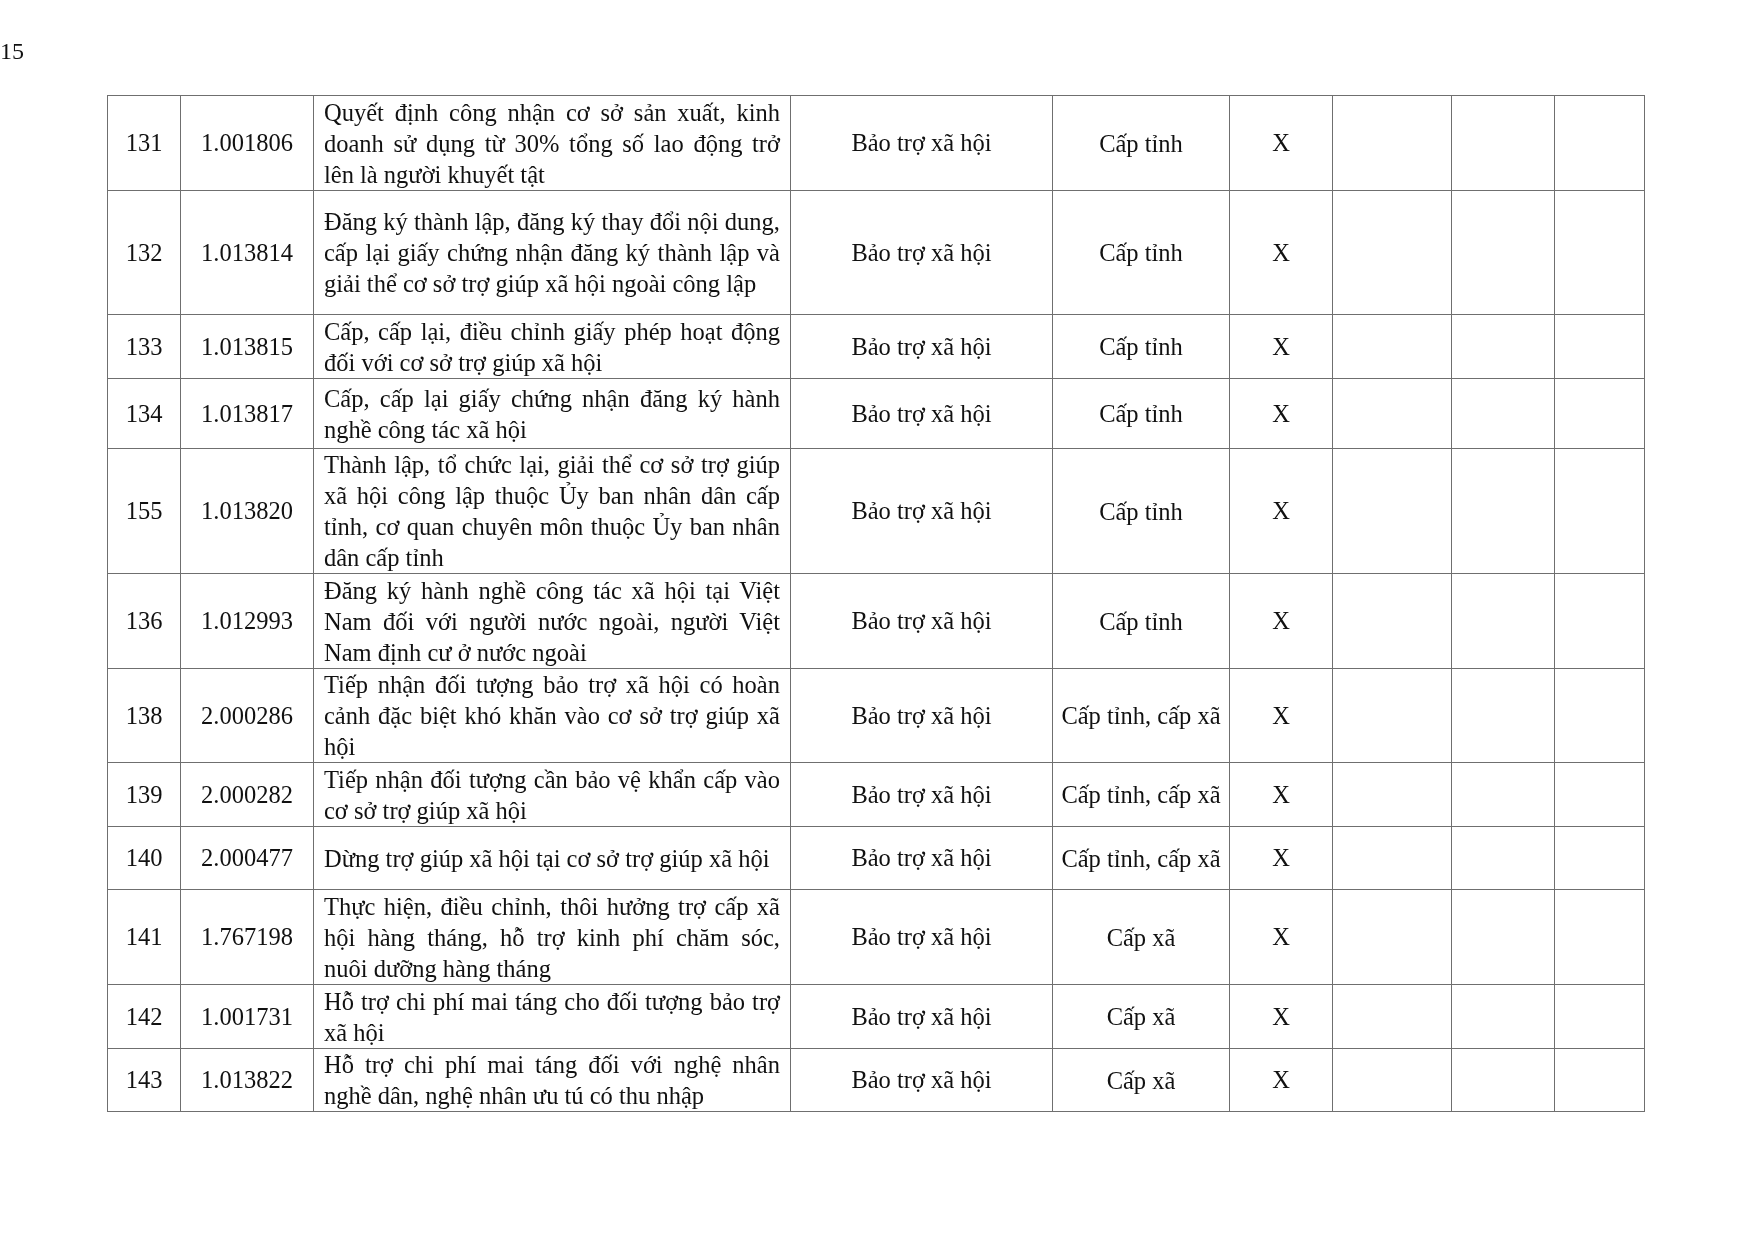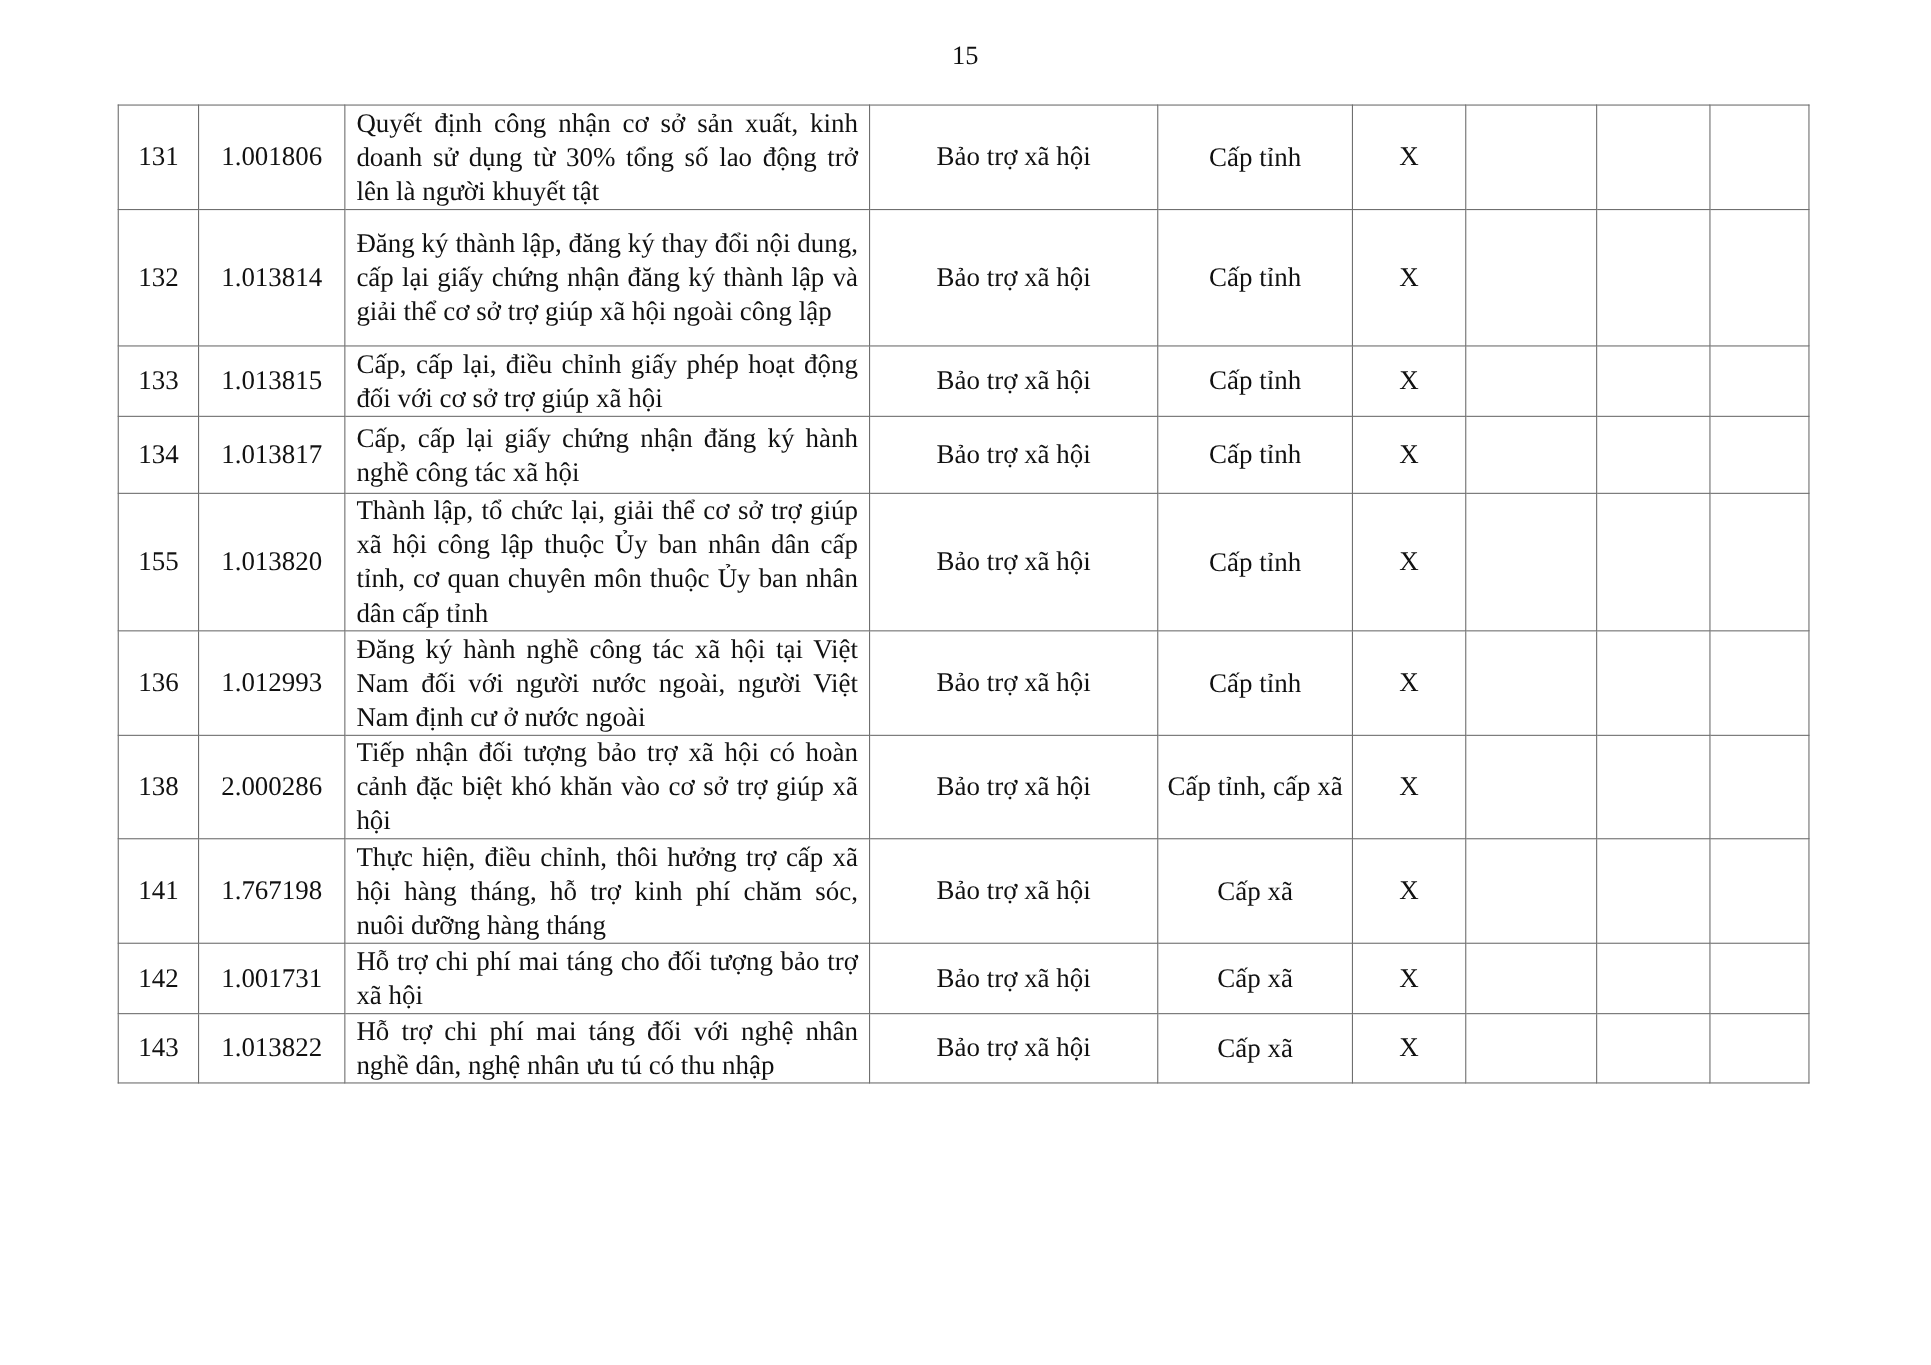--- a/index.html
+++ b/index.html
@@ -3,21 +3,21 @@
   <meta charset="utf-8">
   <style>
     html, body { margin: 0; padding: 0; background: #ffffff; }
     body {
       width: 1755px; height: 1241px; position: relative; overflow: hidden;
       font-family: "Liberation Serif", "DejaVu Serif", serif;
       color: #111111;
     }
     .page-number {
       position: absolute; top: 36px; left: 0; width: 1755px;
-      text-align: center; font-size: 24px; line-height: 30px;
+      text-align: left; font-size: 24px; line-height: 30px;
     }
     table.doc-table {
       position: absolute; left: 107px; top: 95px;
       border-collapse: collapse; table-layout: fixed;
       width: 1537px;
       font-size: 24.5px;
     }
     table.doc-table td {
       border: 1.6px solid #6f6f6f;
       padding: 0;
@@ -128,20 +128,42 @@
     <td class="c-stt">138</td>
     <td class="c-code">2.000286</td>
     <td class="c-name">Tiếp nhận đối tượng bảo trợ xã hội có hoàn cảnh đặc biệt khó khăn vào cơ sở trợ giúp xã hội</td>
     <td class="c-field">Bảo trợ xã hội</td>
     <td class="c-level">Cấp tỉnh, cấp xã</td>
     <td class="c-mark">X</td>
     <td></td>
     <td></td>
     <td></td>
   </tr>
+      <tr style="height: 64px;">
+    <td class="c-stt">139</td>
+    <td class="c-code">2.000282</td>
+    <td class="c-name">Tiếp nhận đối tượng cần bảo vệ khẩn cấp vào cơ sở trợ giúp xã hội</td>
+    <td class="c-field">Bảo trợ xã hội</td>
+    <td class="c-level">Cấp tỉnh, cấp xã</td>
+    <td class="c-mark">X</td>
+    <td></td>
+    <td></td>
+    <td></td>
+  </tr>
+      <tr style="height: 63px;">
+    <td class="c-stt">140</td>
+    <td class="c-code">2.000477</td>
+    <td class="c-name">Dừng trợ giúp xã hội tại cơ sở trợ giúp xã hội</td>
+    <td class="c-field">Bảo trợ xã hội</td>
+    <td class="c-level">Cấp tỉnh, cấp xã</td>
+    <td class="c-mark">X</td>
+    <td></td>
+    <td></td>
+    <td></td>
+  </tr>
       <tr style="height: 95px;">
     <td class="c-stt">141</td>
     <td class="c-code">1.767198</td>
     <td class="c-name">Thực hiện, điều chỉnh, thôi hưởng trợ cấp xã hội hàng tháng, hỗ trợ kinh phí chăm sóc, nuôi dưỡng hàng tháng</td>
     <td class="c-field">Bảo trợ xã hội</td>
     <td class="c-level">Cấp xã</td>
     <td class="c-mark">X</td>
     <td></td>
     <td></td>
     <td></td>

